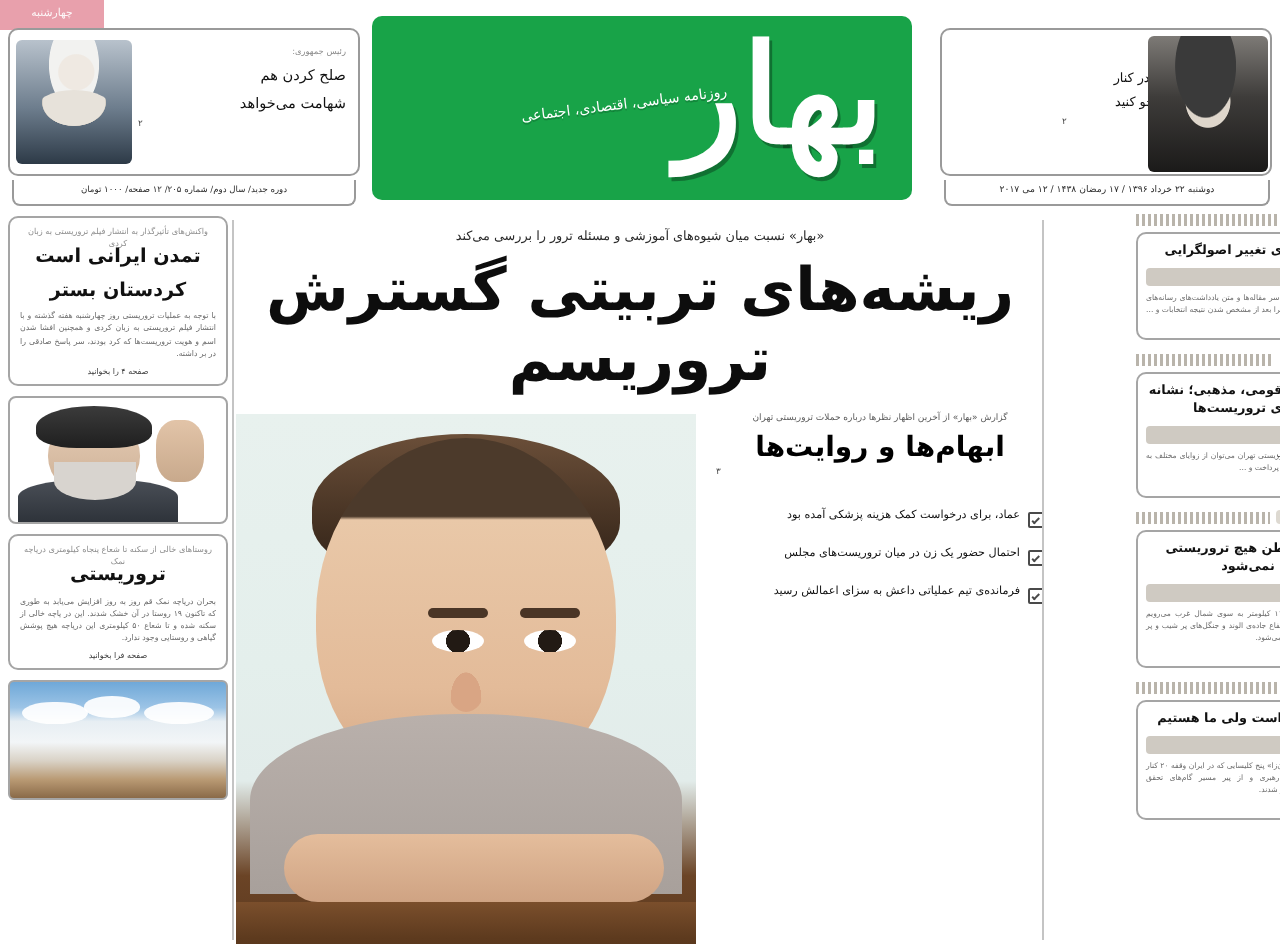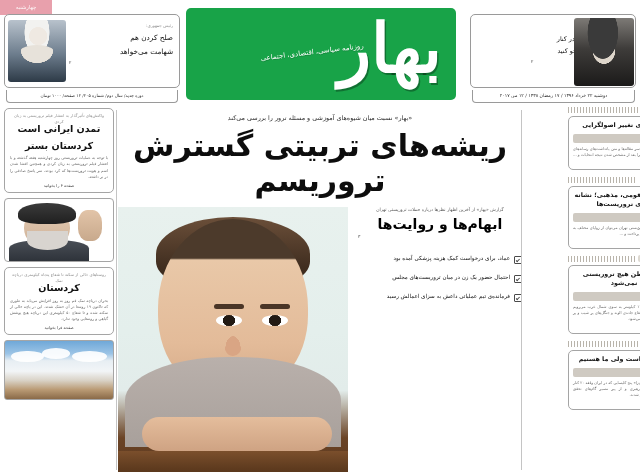--- a/index.html
+++ b/index.html
@@ -370,21 +370,21 @@
     <div class="photo-kurd">
       <div class="kurd-coat"></div>
       <div class="kurd-face"></div>
       <div class="kurd-hat"></div>
       <div class="kurd-beard"></div>
       <div class="kurd-hand"></div>
     </div>
 
     <div class="lbox">
       <div class="lbox-kicker">روستاهای خالی از سکنه تا شعاع پنجاه کیلومتری دریاچه نمک</div>
-      <div class="lbox-title" style="margin-top:-2px;">کردستان</div>
+      <div class="lbox-title" style="margin-top:-2px;">تروریستی</div>
       <div class="lbox-body">بحران دریاچه نمک قم روز به روز افزایش می‌یابد به طوری که تاکنون ۱۹ روستا در آن خشک شدند. این در یاچه خالی از سکنه شده و تا شعاع ۵۰ کیلومتری این دریاچه هیچ پوشش گیاهی و روستایی وجود ندارد.</div>
       <div class="cont-note">صفحه فرا بخوانید</div>
     </div>
 
     <div class="photo-salt">
       <div class="cloud" style="left:6%;top:16%;width:30%;height:20%;"></div>
       <div class="cloud" style="left:34%;top:12%;width:26%;height:18%;"></div>
       <div class="cloud" style="left:62%;top:17%;width:32%;height:19%;"></div>
     </div>
 

